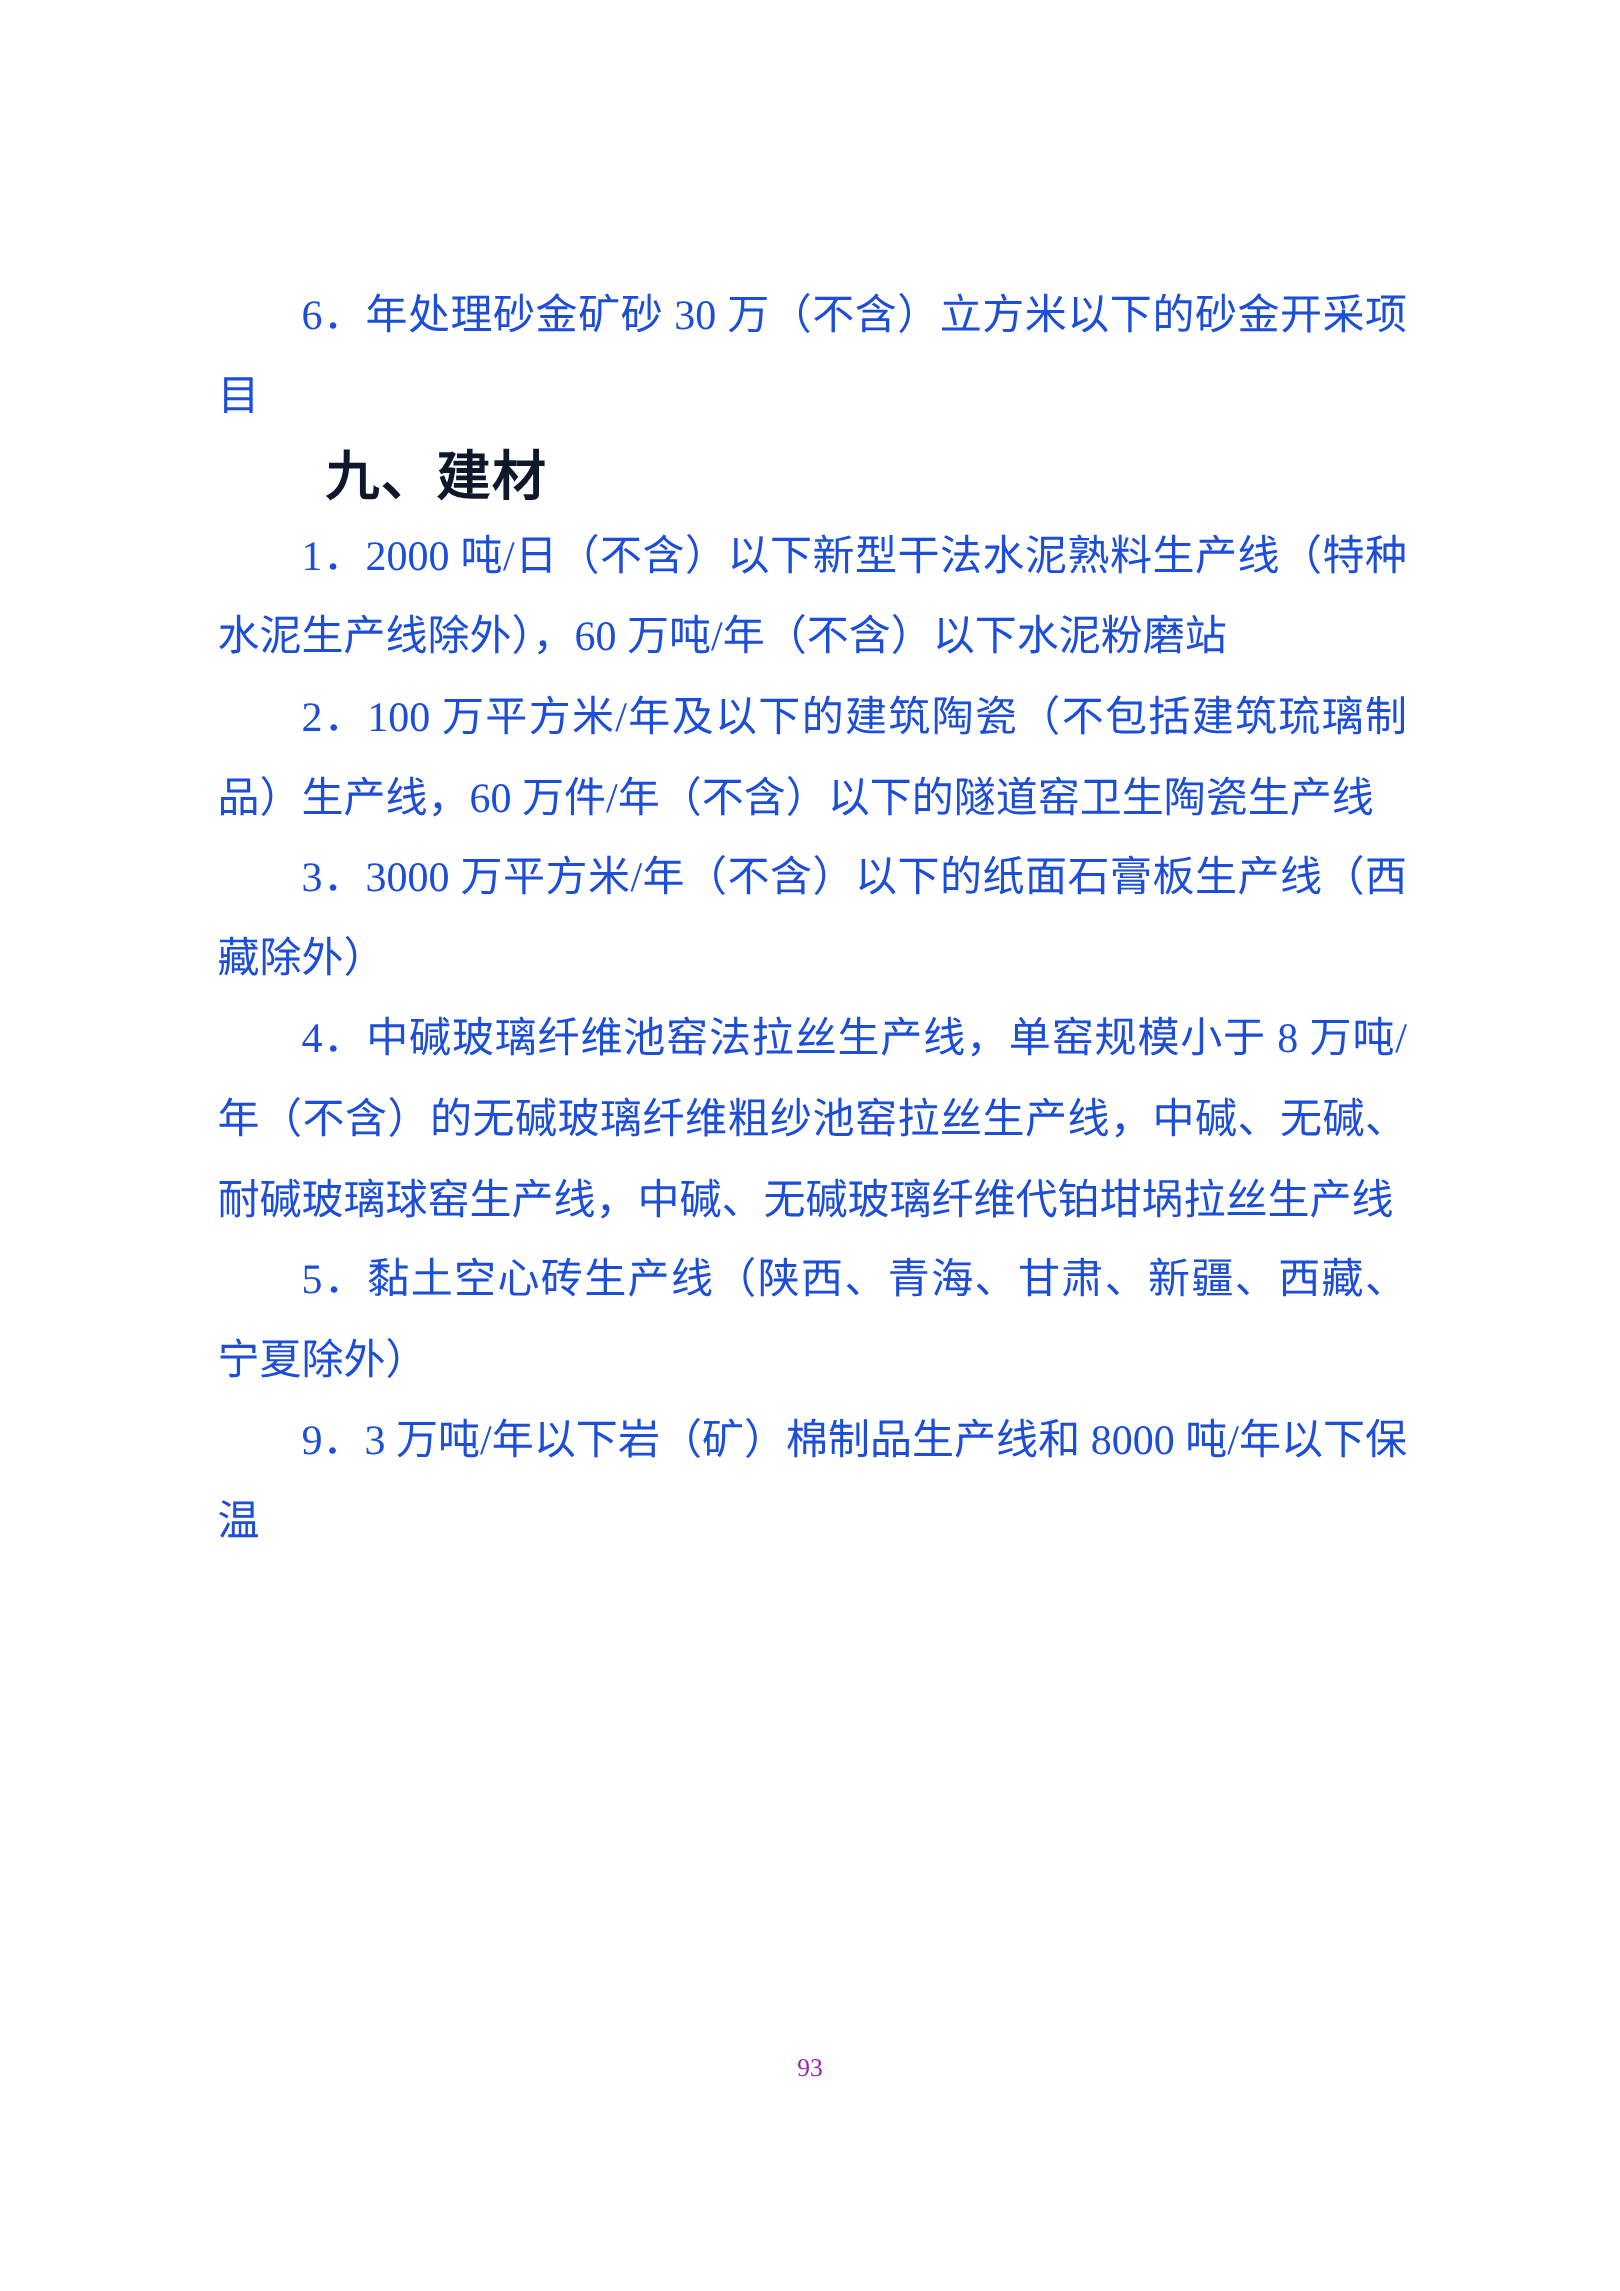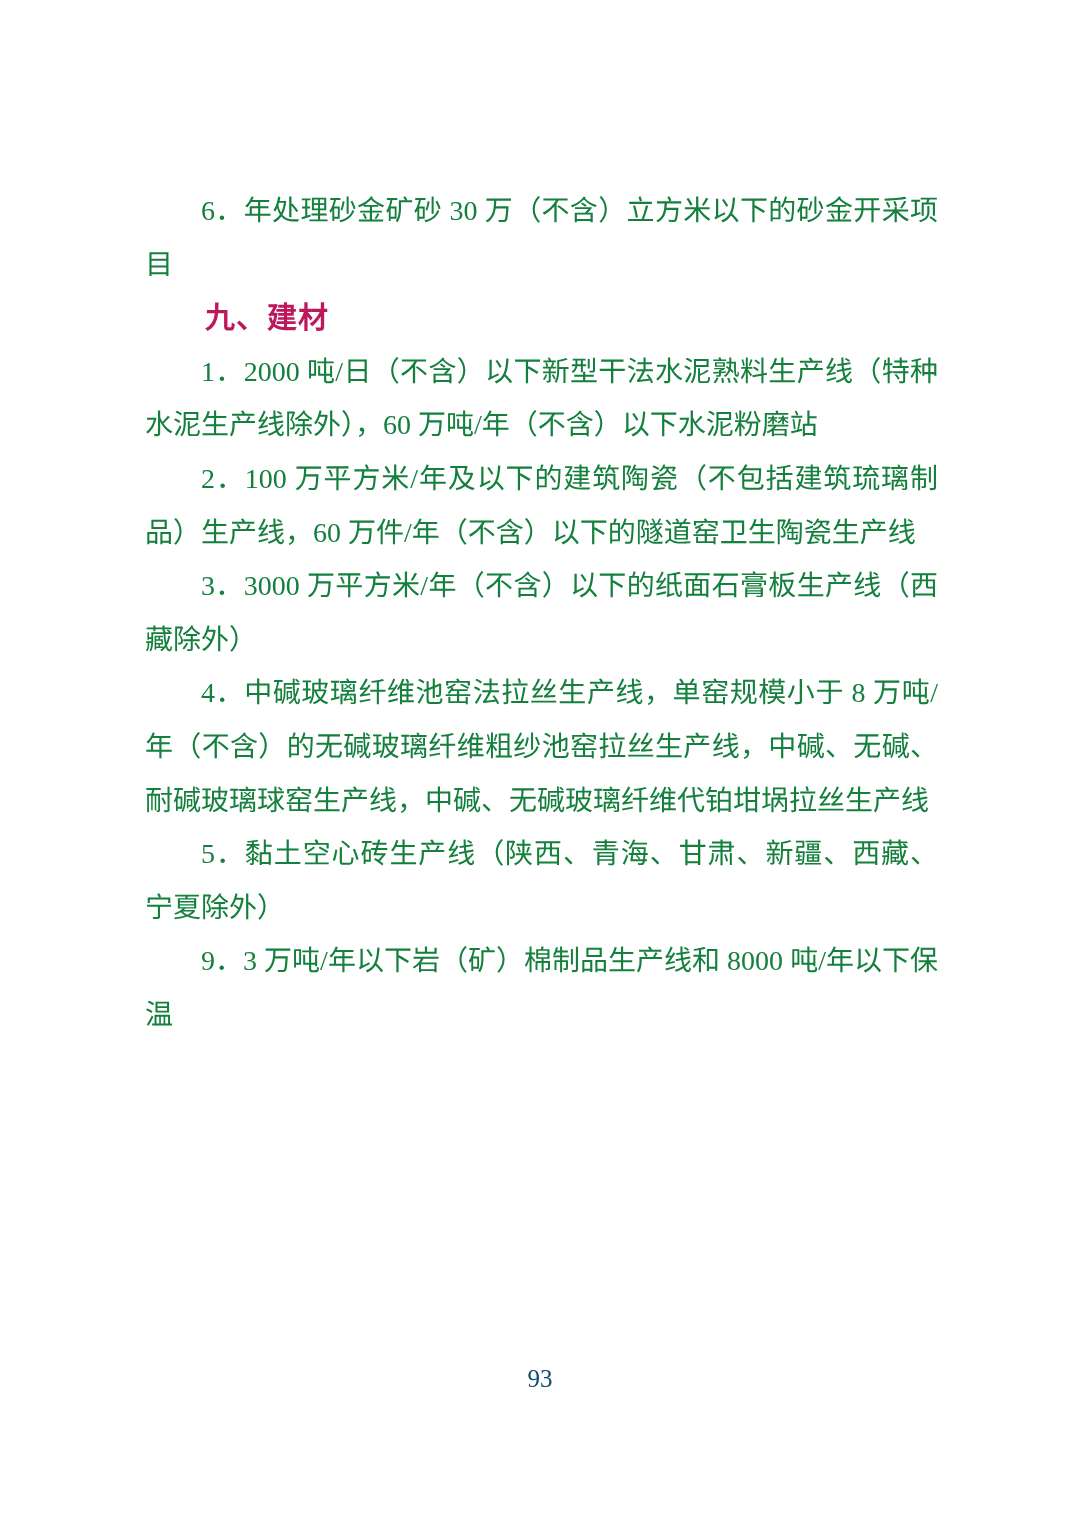--- a/index.html
+++ b/index.html
@@ -22,43 +22,43 @@
     position: absolute;
     top: 184px;
     left: 145px;
     width: 793px;
   }
   .para {
     margin: 0;
     font-family: "Liberation Serif", "DejaVu Serif", serif;
     font-size: 28px;
     line-height: 53.6px;
-    color: #15803d;
+    color: #1d4ed8;
     text-align: justify;
     text-justify: inter-ideograph;
     text-indent: 2em;
     word-break: break-all;
   }
   .heading {
     font-family: "Liberation Sans", "DejaVu Sans", sans-serif;
     font-weight: bold;
-    font-size: 30px;
+    font-size: 36px;
     letter-spacing: 1px;
-    color: #be185d;
+    color: #0f172a;
   }
   .page-number {
     position: absolute;
     top: 1364px;
     left: 0;
     width: 1080px;
     text-align: center;
     font-family: "Liberation Serif", "DejaVu Serif", serif;
-    font-size: 25px;
+    font-size: 17px;
     line-height: 30px;
-    color: #0c4a6e;
+    color: #a21caf;
   }
 </style>
 </head>
 <body>
 
 <div class="page">
   <div class="content">
     <p class="para">6．年处理砂金矿砂 30 万（不含）立方米以下的砂金开采项目</p>
     <p class="para heading">九、建材</p>
     <p class="para">1．2000 吨/日（不含）以下新型干法水泥熟料生产线（特种水泥生产线除外），60 万吨/年（不含）以下水泥粉磨站</p>

